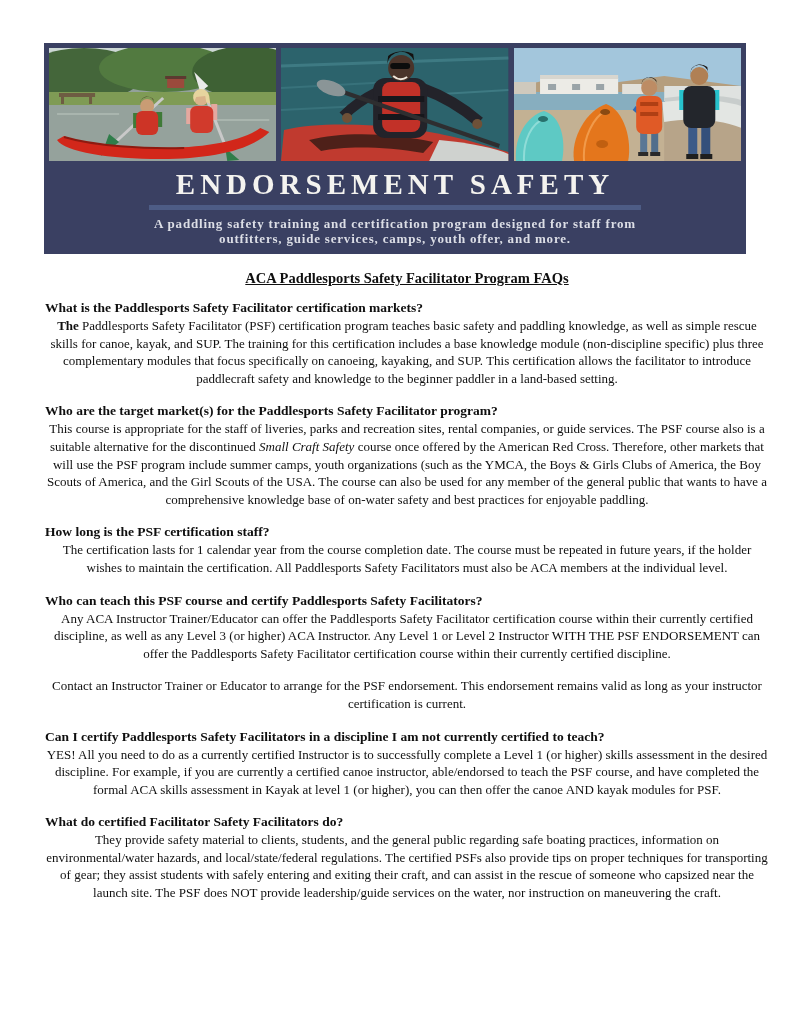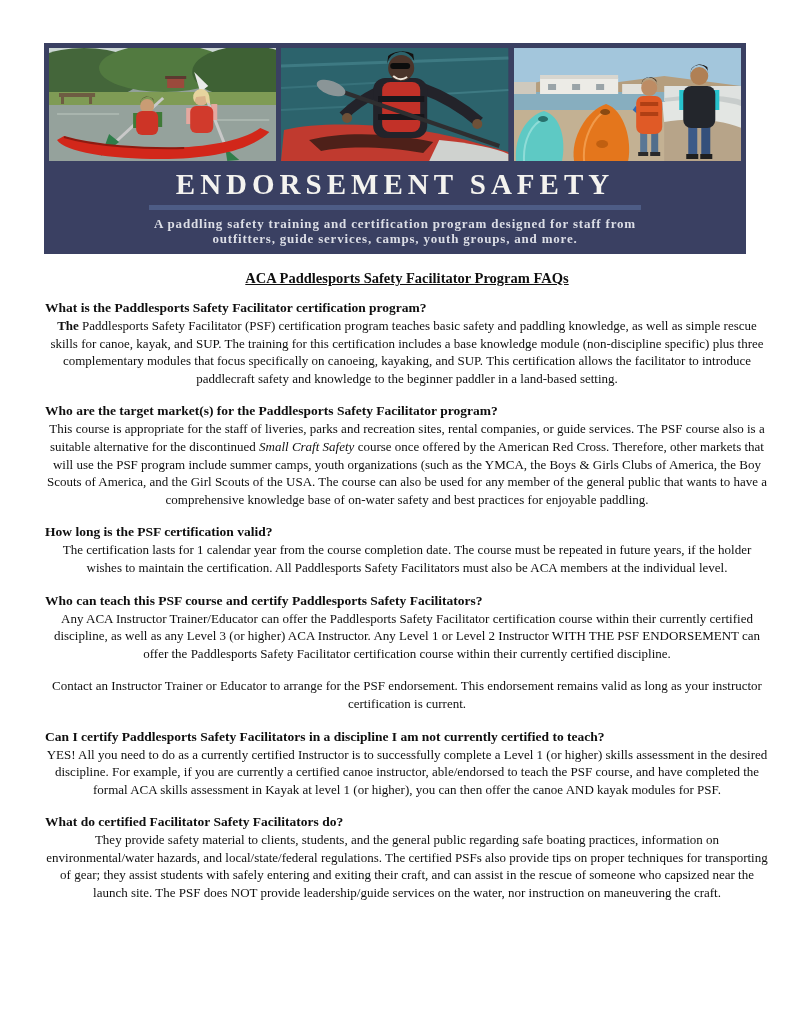--- a/index.html
+++ b/index.html
@@ -179,39 +179,39 @@
         <rect x="169" y="38" width="32" height="42" rx="8" fill="#23262c"></rect>
         <circle cx="185" cy="28" r="9" fill="#b08055"></circle>
         <path d="M176,27 a9 9 0 0 1 18,-2 l-1,-6 a11 11 0 0 0 -16,2 Z" fill="#191310"></path>
       </svg>
     </div>
 
     <h1 class="banner-title"><span>ENDORSEMENT SAFETY</span><br></h1>
 
     <div class="banner-divider"></div>
 
-    <p class="banner-subtitle"><span>A paddling safety training and certification program designed for staff from</span><br><span>outfitters, guide services, camps, youth groups, and more.</span></p>
+    <p class="banner-subtitle"><span>A paddling safety training and certification program designed for staff from</span><br><span>outfitters, guide services, camps, youth offer, and more.</span></p>
   </header>
 
   <main class="content">
 
     <h2 class="page-title">ACA Paddlesports Safety Facilitator Program FAQs</h2>
 
     <section class="faq">
-      <h3>What is the Paddlesports Safety Facilitator certification program?</h3>
+      <h3>What is the Paddlesports Safety Facilitator certification markets?</h3>
       <p><b>The</b><span> Paddlesports Safety Facilitator (PSF) certification program teaches basic safety and paddling knowledge, as well as simple rescue skills for canoe, kayak, and SUP. The training for this certification includes a base knowledge module (non-discipline specific) plus three complementary modules that focus specifically on canoeing, kayaking, and SUP.  This certification allows the facilitator to introduce paddlecraft safety and knowledge to the beginner paddler in a land-based setting.</span></p>
     </section>
 
     <section class="faq">
       <h3>Who are the target market(s) for the Paddlesports Safety Facilitator program?</h3>
       <p><span>This course is appropriate for the staff of liveries, parks and recreation sites, rental companies, or guide services. The PSF course also is a suitable alternative for the discontinued </span><i>Small Craft Safety</i><span> course once offered by the American Red Cross. Therefore, other markets that will use the PSF program include summer camps, youth organizations (such as the YMCA, the Boys &amp; Girls Clubs of America, the Boy Scouts of America, and the Girl Scouts of the USA. The course can also be used for any member of the general public that wants to have a comprehensive knowledge base of on-water safety and best practices for enjoyable paddling.</span></p>
     </section>
 
     <section class="faq">
-      <h3>How long is the PSF certification valid?</h3>
+      <h3>How long is the PSF certification staff?</h3>
       <p>The certification lasts for 1 calendar year from the course completion date.  The course must be repeated in future years, if the holder wishes to maintain the certification. All Paddlesports Safety Facilitators must also be ACA members at the individual level.</p>
     </section>
 
     <section class="faq">
       <h3>Who can teach this PSF course and certify Paddlesports Safety Facilitators?</h3>
       <p>Any ACA Instructor Trainer/Educator can offer the Paddlesports Safety Facilitator certification course within their currently certified discipline, as well as any Level 3 (or higher) ACA Instructor.  Any Level 1 or Level 2 Instructor WITH THE PSF ENDORSEMENT can offer the Paddlesports Safety Facilitator certification course within their currently certified discipline.</p>
     </section>
 
     <section class="faq">
       <p>Contact an Instructor Trainer or Educator to arrange for the PSF endorsement.  This endorsement remains valid as long as your instructor certification is current.</p>

